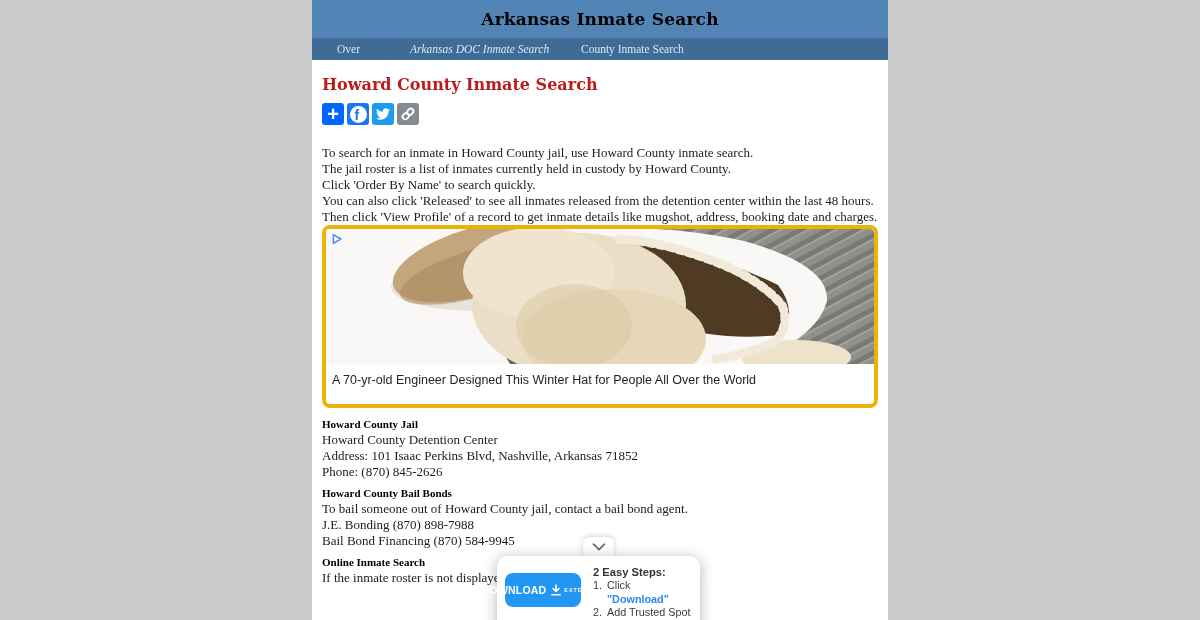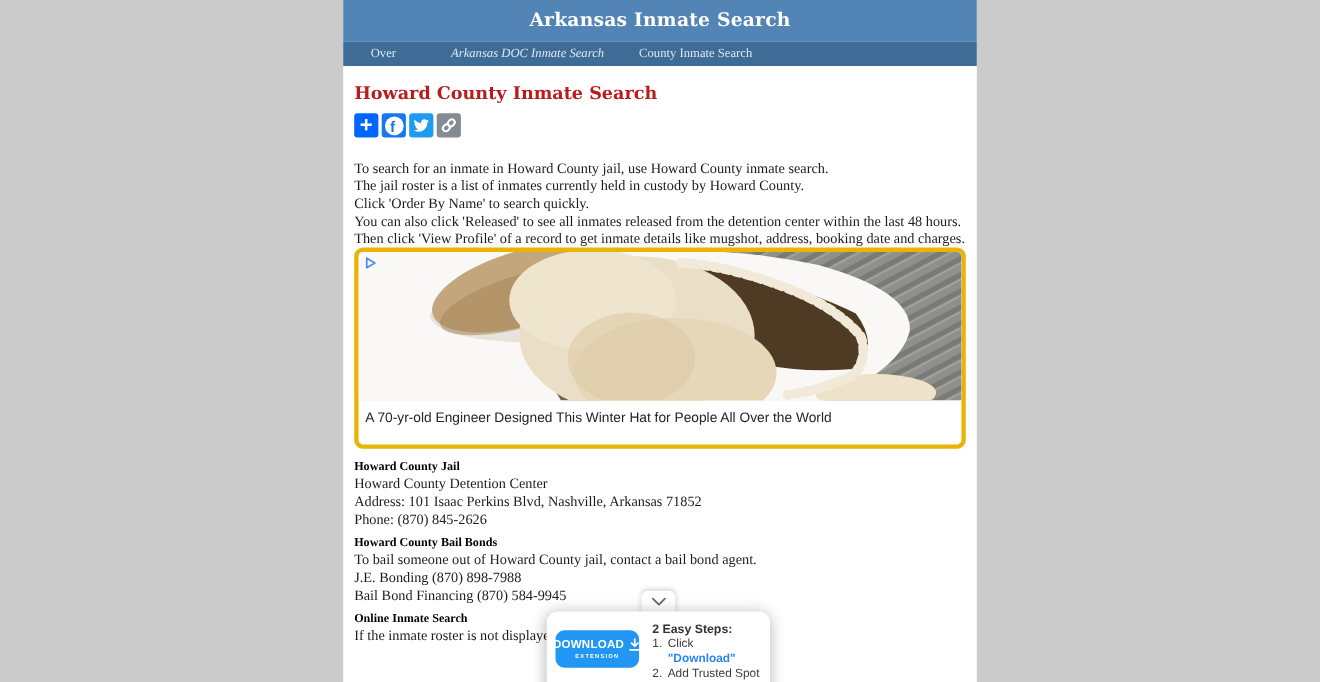--- a/index.html
+++ b/index.html
@@ -4,21 +4,21 @@
 <style>
   * { margin:0; padding:0; box-sizing:border-box; }
   html,body { width:1200px; height:620px; }
   body { font-family:"Liberation Serif", serif; }
   .page { position:relative; width:1200px; height:620px; background:#cbcbcb; overflow:hidden; }
 
   .site { position:absolute; left:312px; top:0; width:576px; height:620px; background:#ffffff; }
 
   .site-header { height:38px; background:#5285b5; }
   .site-title { font-family:"DejaVu Serif", serif; font-size:17px; font-weight:bold;
-                color:#ffffff; text-align:center; line-height:38px; letter-spacing:.2px; }
+                color:#000000; text-align:center; line-height:38px; letter-spacing:.2px; }
 
   .main-nav { position:relative; height:22px; background:#3e6c96; }
   .main-nav a { position:absolute; top:0; line-height:22px; font-size:11.5px;
                 color:#dce8f4; text-decoration:none; cursor:pointer; }
   .nav-home   { left:25px; }
   .nav-doc    { left:98px;font-style:italic; }
   .nav-county { left:269px; }
 
   .content { padding:0 10px; }
 
@@ -56,21 +56,21 @@
 
   
   .popup-tab { position:absolute; left:583px; top:537px; width:31px; height:20px;
                background:#fff; border-radius:6px 6px 0 0; box-shadow:0 -1px 5px rgba(0,0,0,.18);
                display:flex; align-items:center; justify-content:center; cursor:pointer; z-index:5; }
   .popup { position:absolute; left:497px; top:556px; width:203px; height:110px;
            background:#fff; border-radius:10px; box-shadow:0 2px 14px rgba(0,0,0,.30);
            display:flex; align-items:flex-start; padding:9px 8px 8px 8px; z-index:6;
            font-family:"Liberation Sans", sans-serif; }
   .dl-btn { margin-top:8px; width:76px; height:34px; flex:0 0 auto; border:none; border-radius:8px;
-            background:#2196f3; color:#fff; cursor:pointer; display:flex; flex-direction:column;
+            background:#2196f3; color:#fff; cursor:pointer; display:flex; 
             align-items:center; justify-content:center; gap:2px; padding:0; }
   .dl-main { display:flex; align-items:center; gap:4px; font-family:"Liberation Sans", sans-serif;
              font-size:10.5px; font-weight:bold; letter-spacing:.2px; }
   .dl-sub { font-size:5.2px; font-weight:bold; letter-spacing:1.1px; }
   .steps { margin-left:12px; color:#3c3c3c; }
   .steps-title { font-size:11.2px; font-weight:bold; line-height:14px; color:#333; }
   .step { display:flex; font-size:10.8px; line-height:13.5px; }
   .step-num { width:14px; flex:0 0 auto; }
   .hl { color:#2b87f3; font-weight:bold; }
 </style>

